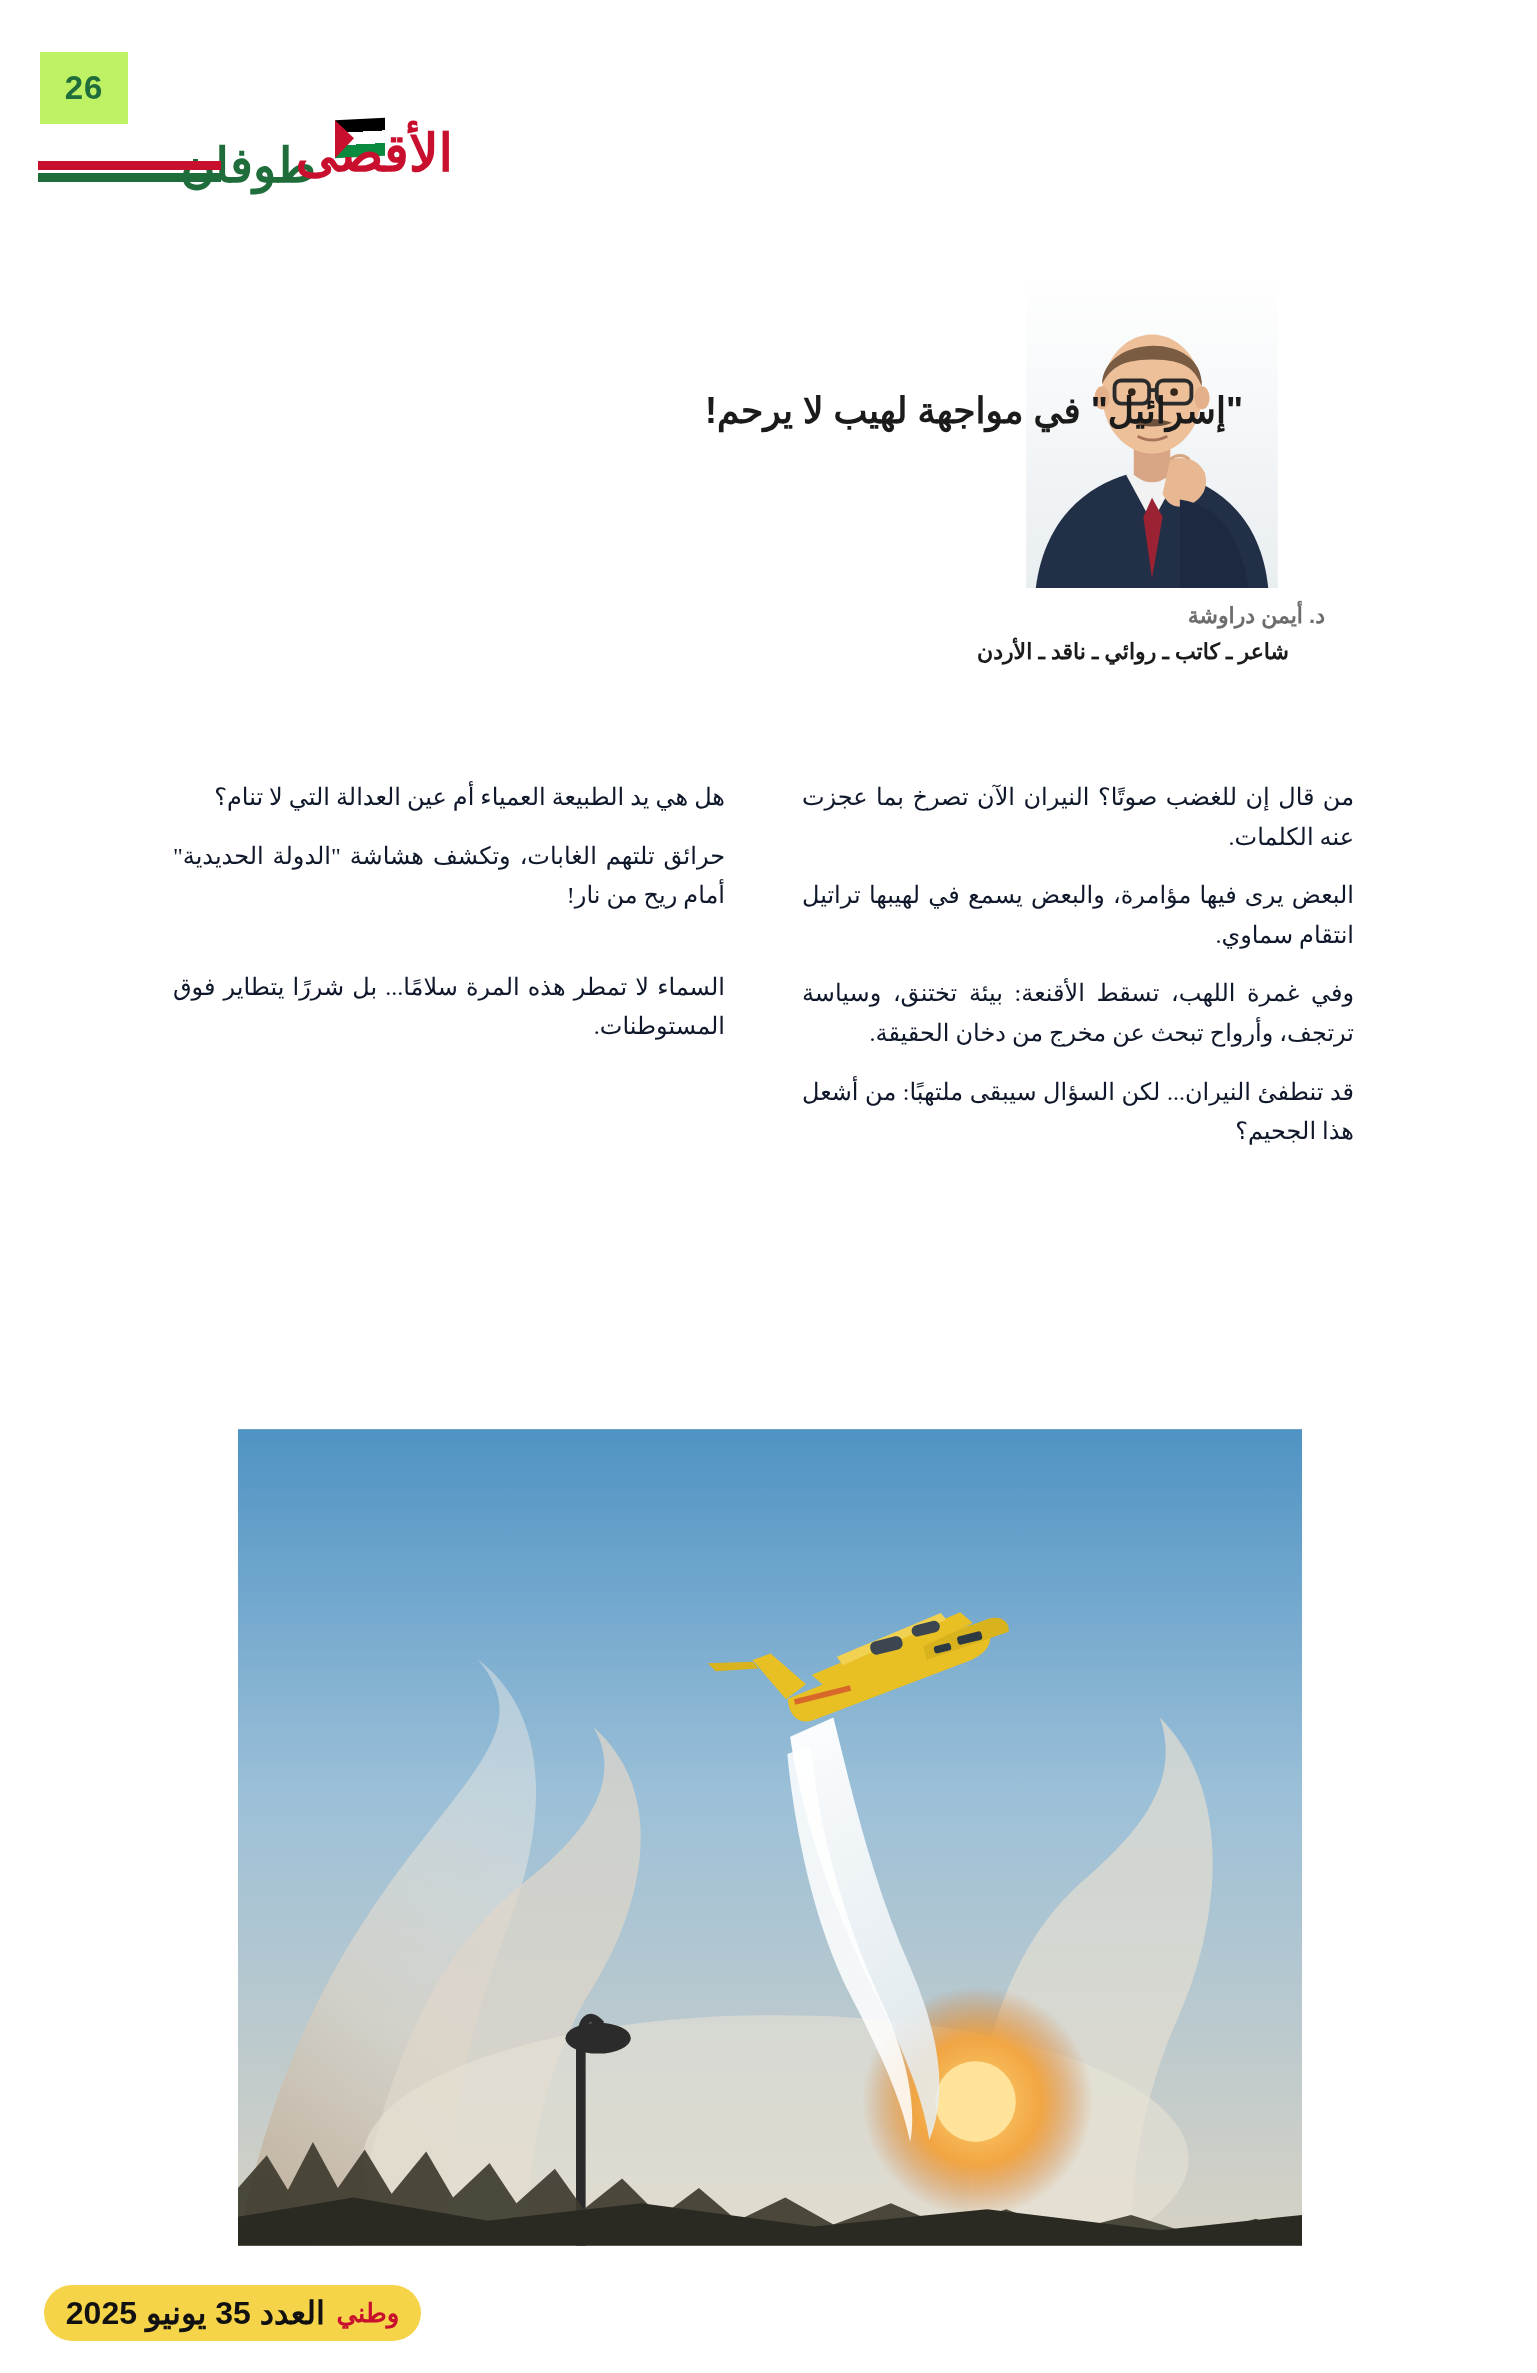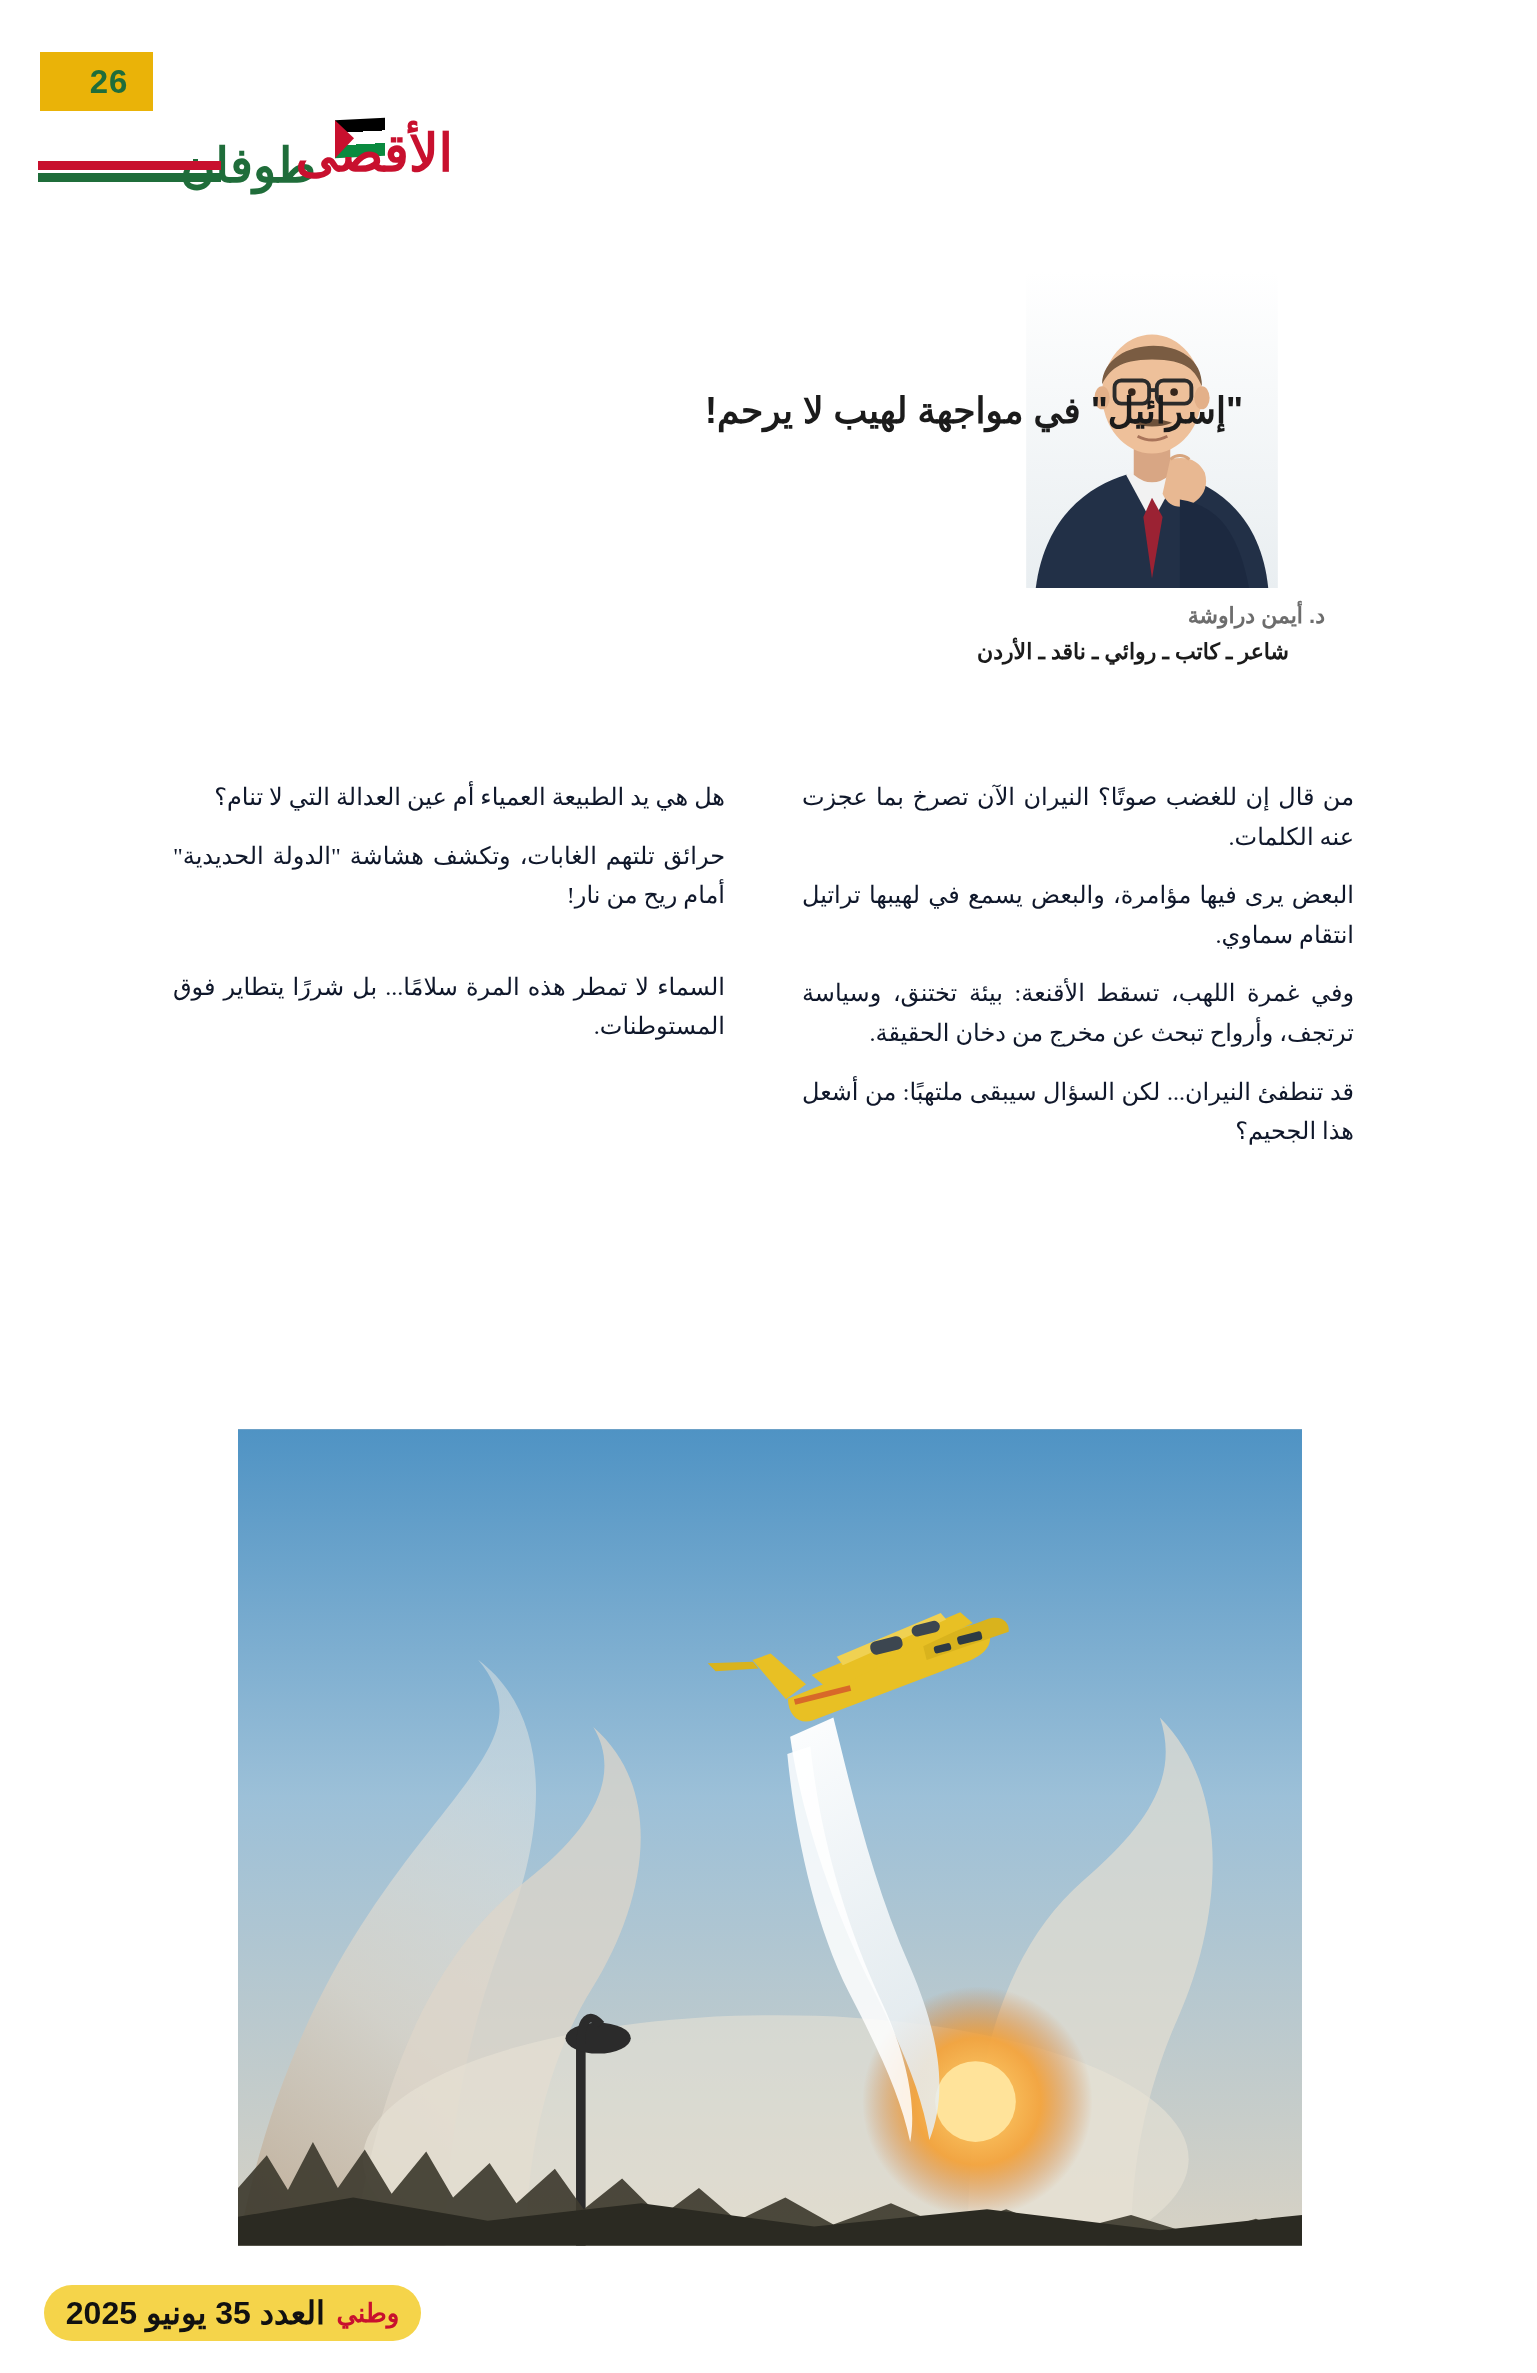--- a/index.html
+++ b/index.html
@@ -15,30 +15,29 @@
     color: #1b1b1b;
     overflow: hidden;
   }
 
   
   .page-badge {
     position: absolute;
     top: 52px;
     left: 40px;
     width: 88px;
-    height: 59px;
-    background: #eab308;
+    height: 72px;
+    background: #bef264;
     display: flex;
     align-items: center;
     justify-content: center;
     font-size: 33px;
     font-weight: bold;
     color: #1f6d3a;
     letter-spacing: 1px;
-    padding-left: 25px;
   }
 
   
   .masthead {
     position: absolute;
     top: 117px;
     left: 38px;
     width: 576px;
     height: 86px;
   }

